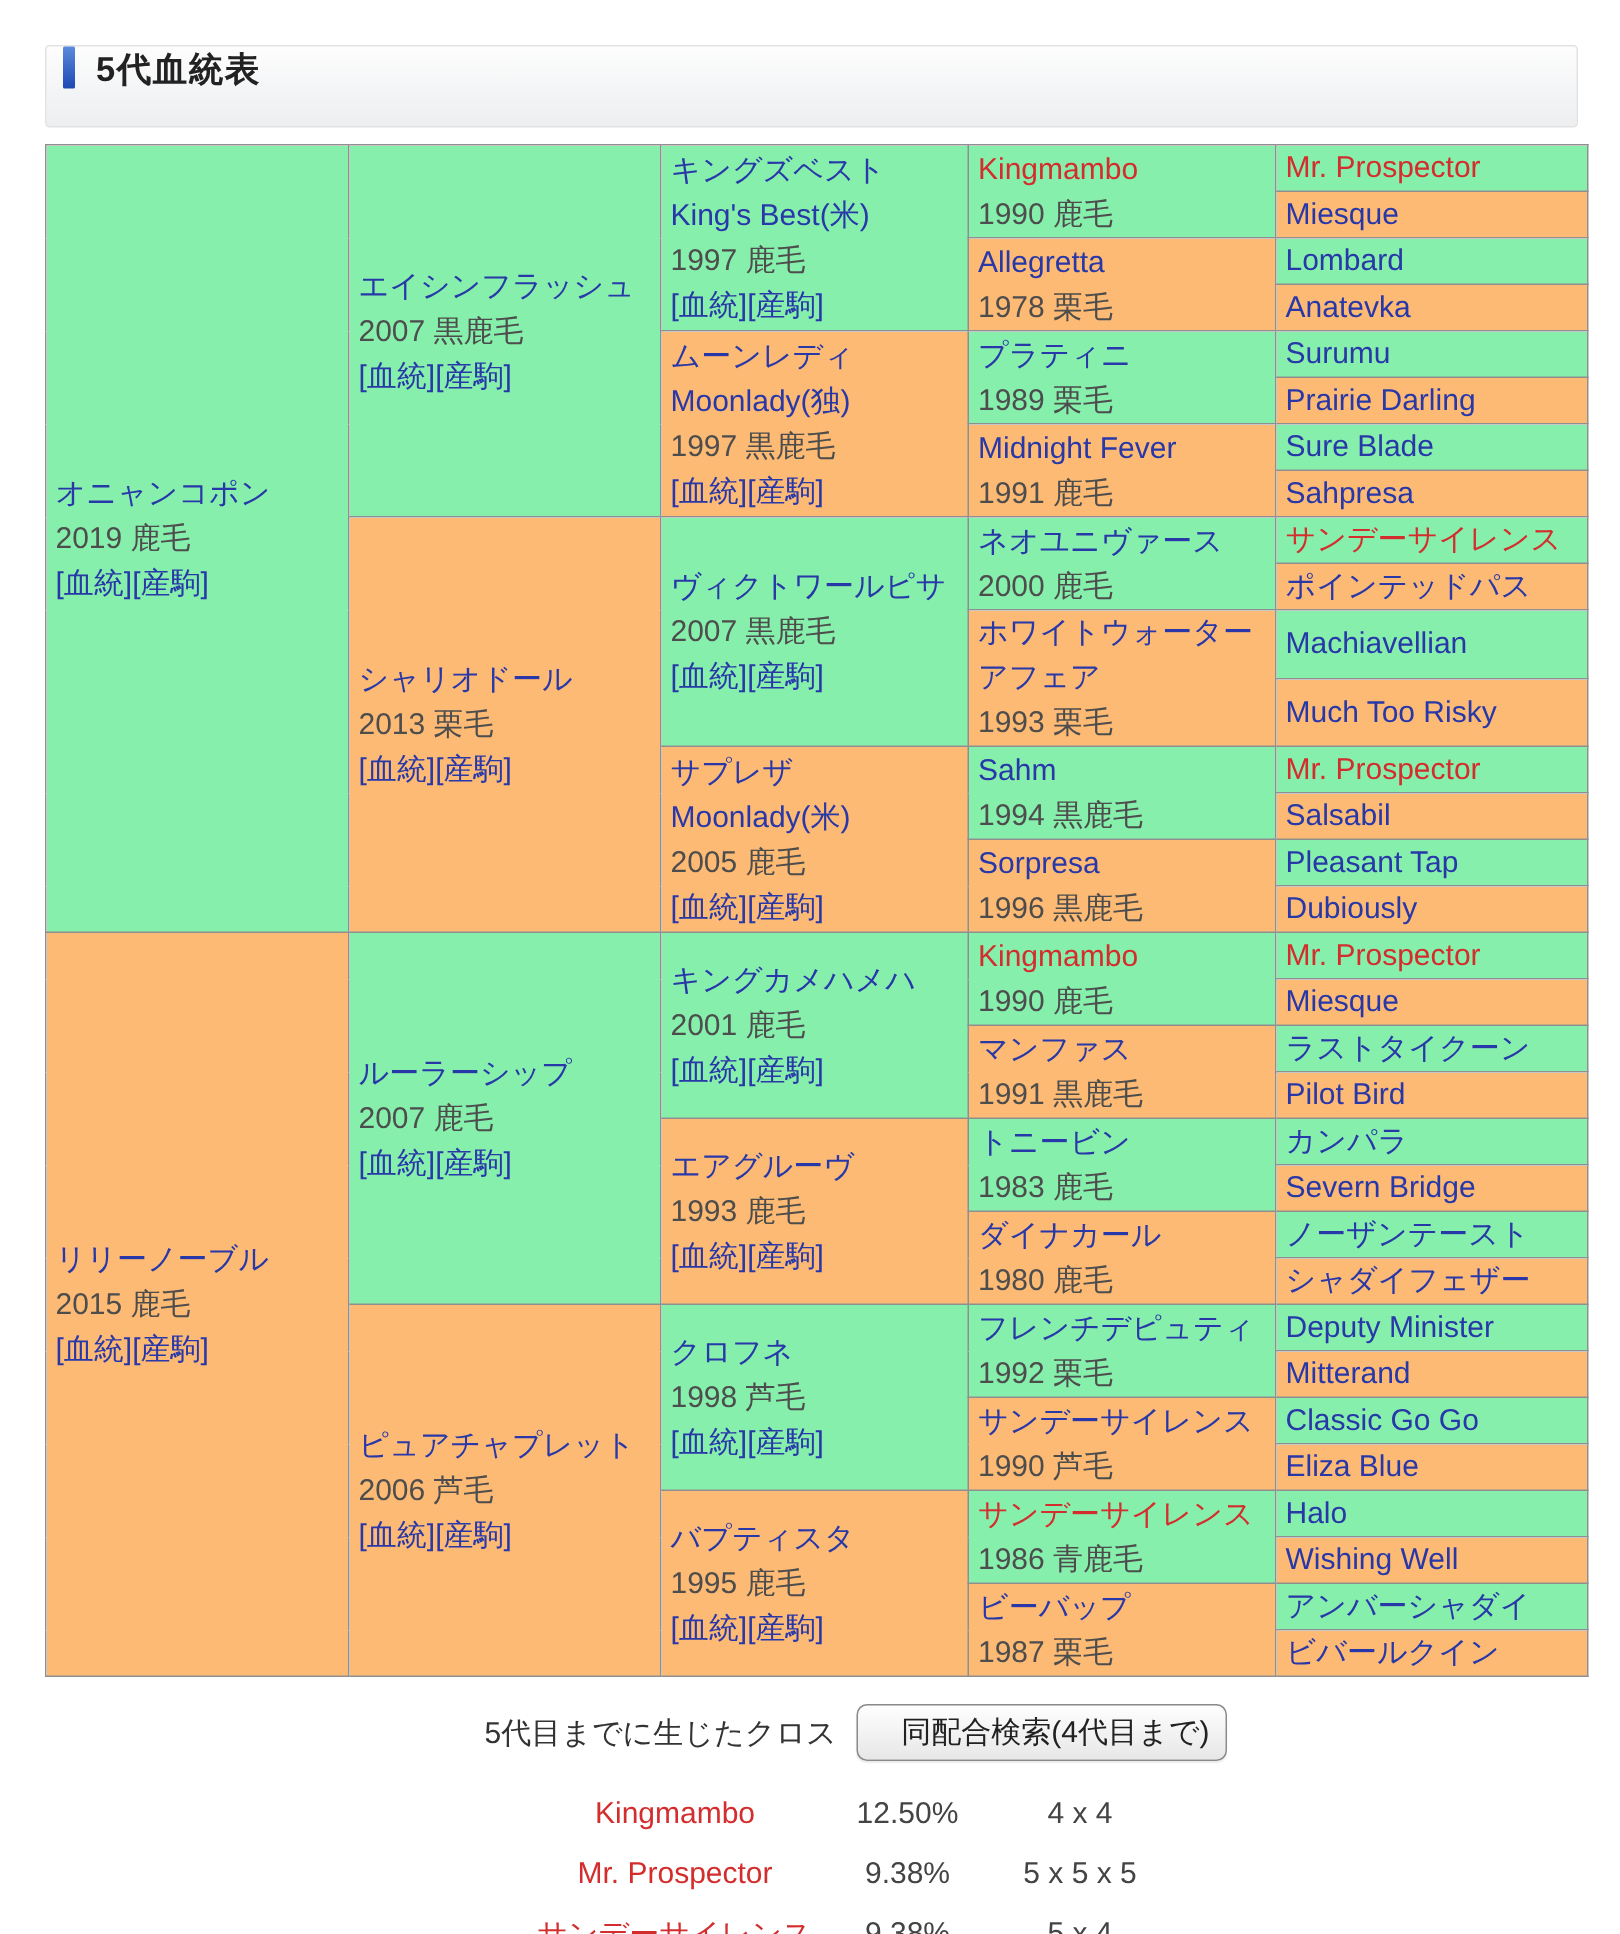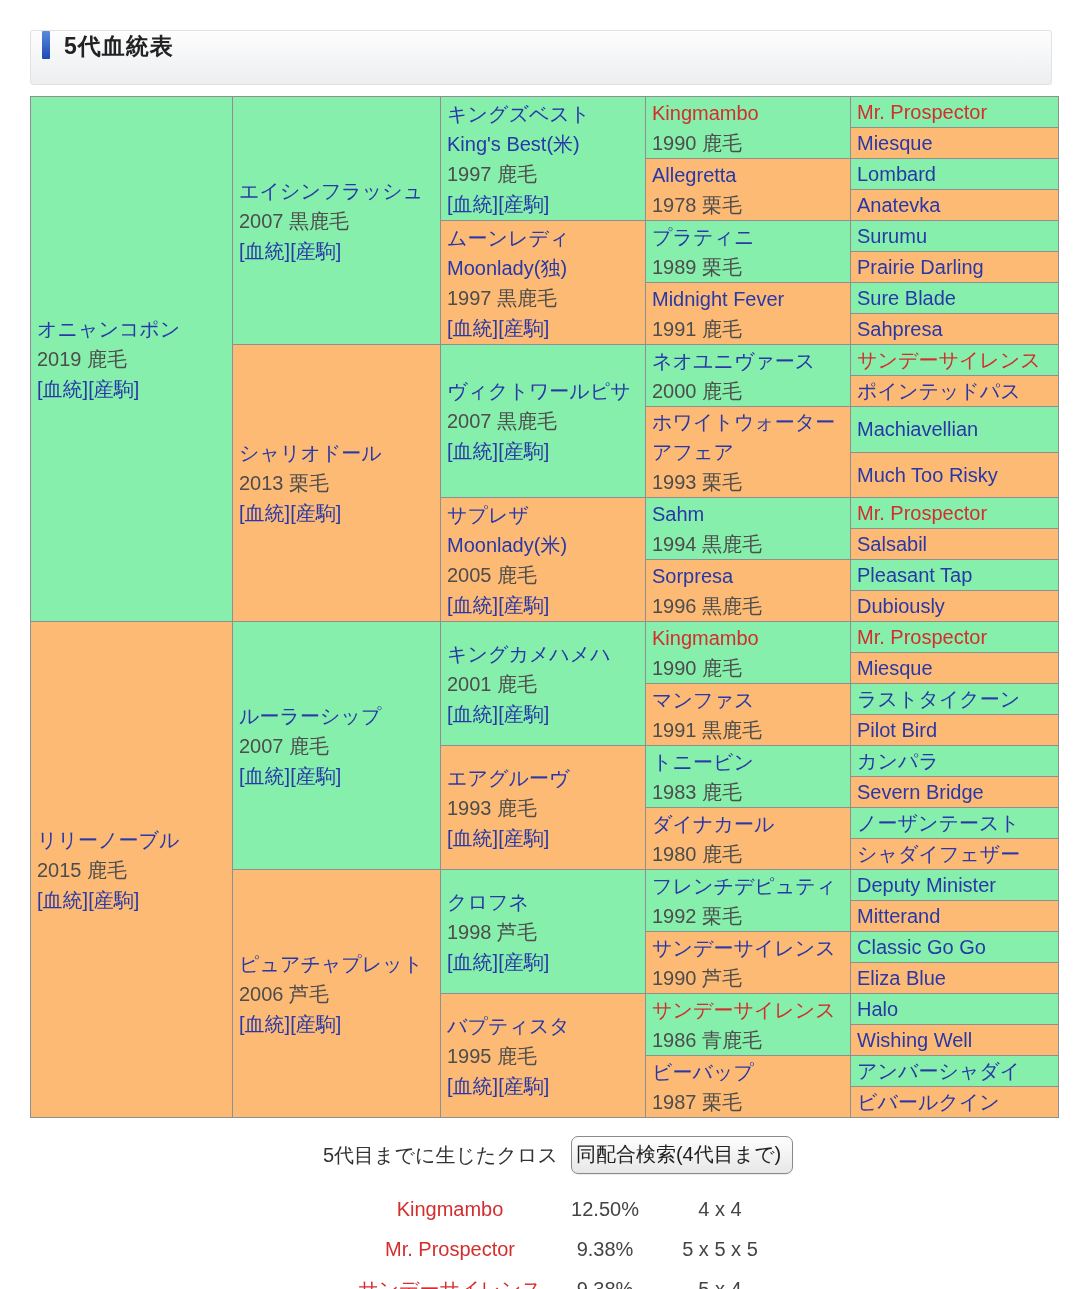--- a/index.html
+++ b/index.html
@@ -59,21 +59,21 @@
     height:40px;
   }
   .cross-label { font-size:20px; color:#333; }
   .same-mating-btn {
     margin-left:13px;
     font-family:inherit;
     font-size:20px; color:#222;
     background:linear-gradient(#fefefe,#e7e7e7);
     border:1px solid #8a8a8a;
     border-radius:7px;
-    padding:4px 11px 5px 4px;
+    padding:4px 11px 5px 29px;
     cursor:pointer;
     box-shadow:0 1px 1px rgba(0,0,0,0.08);
   }
   table.cross {
     margin:14px 0 0 330px;
     border-collapse:collapse;
     table-layout:fixed;
     font-size:20px;
   }
   table.cross tr { height:40px; }

